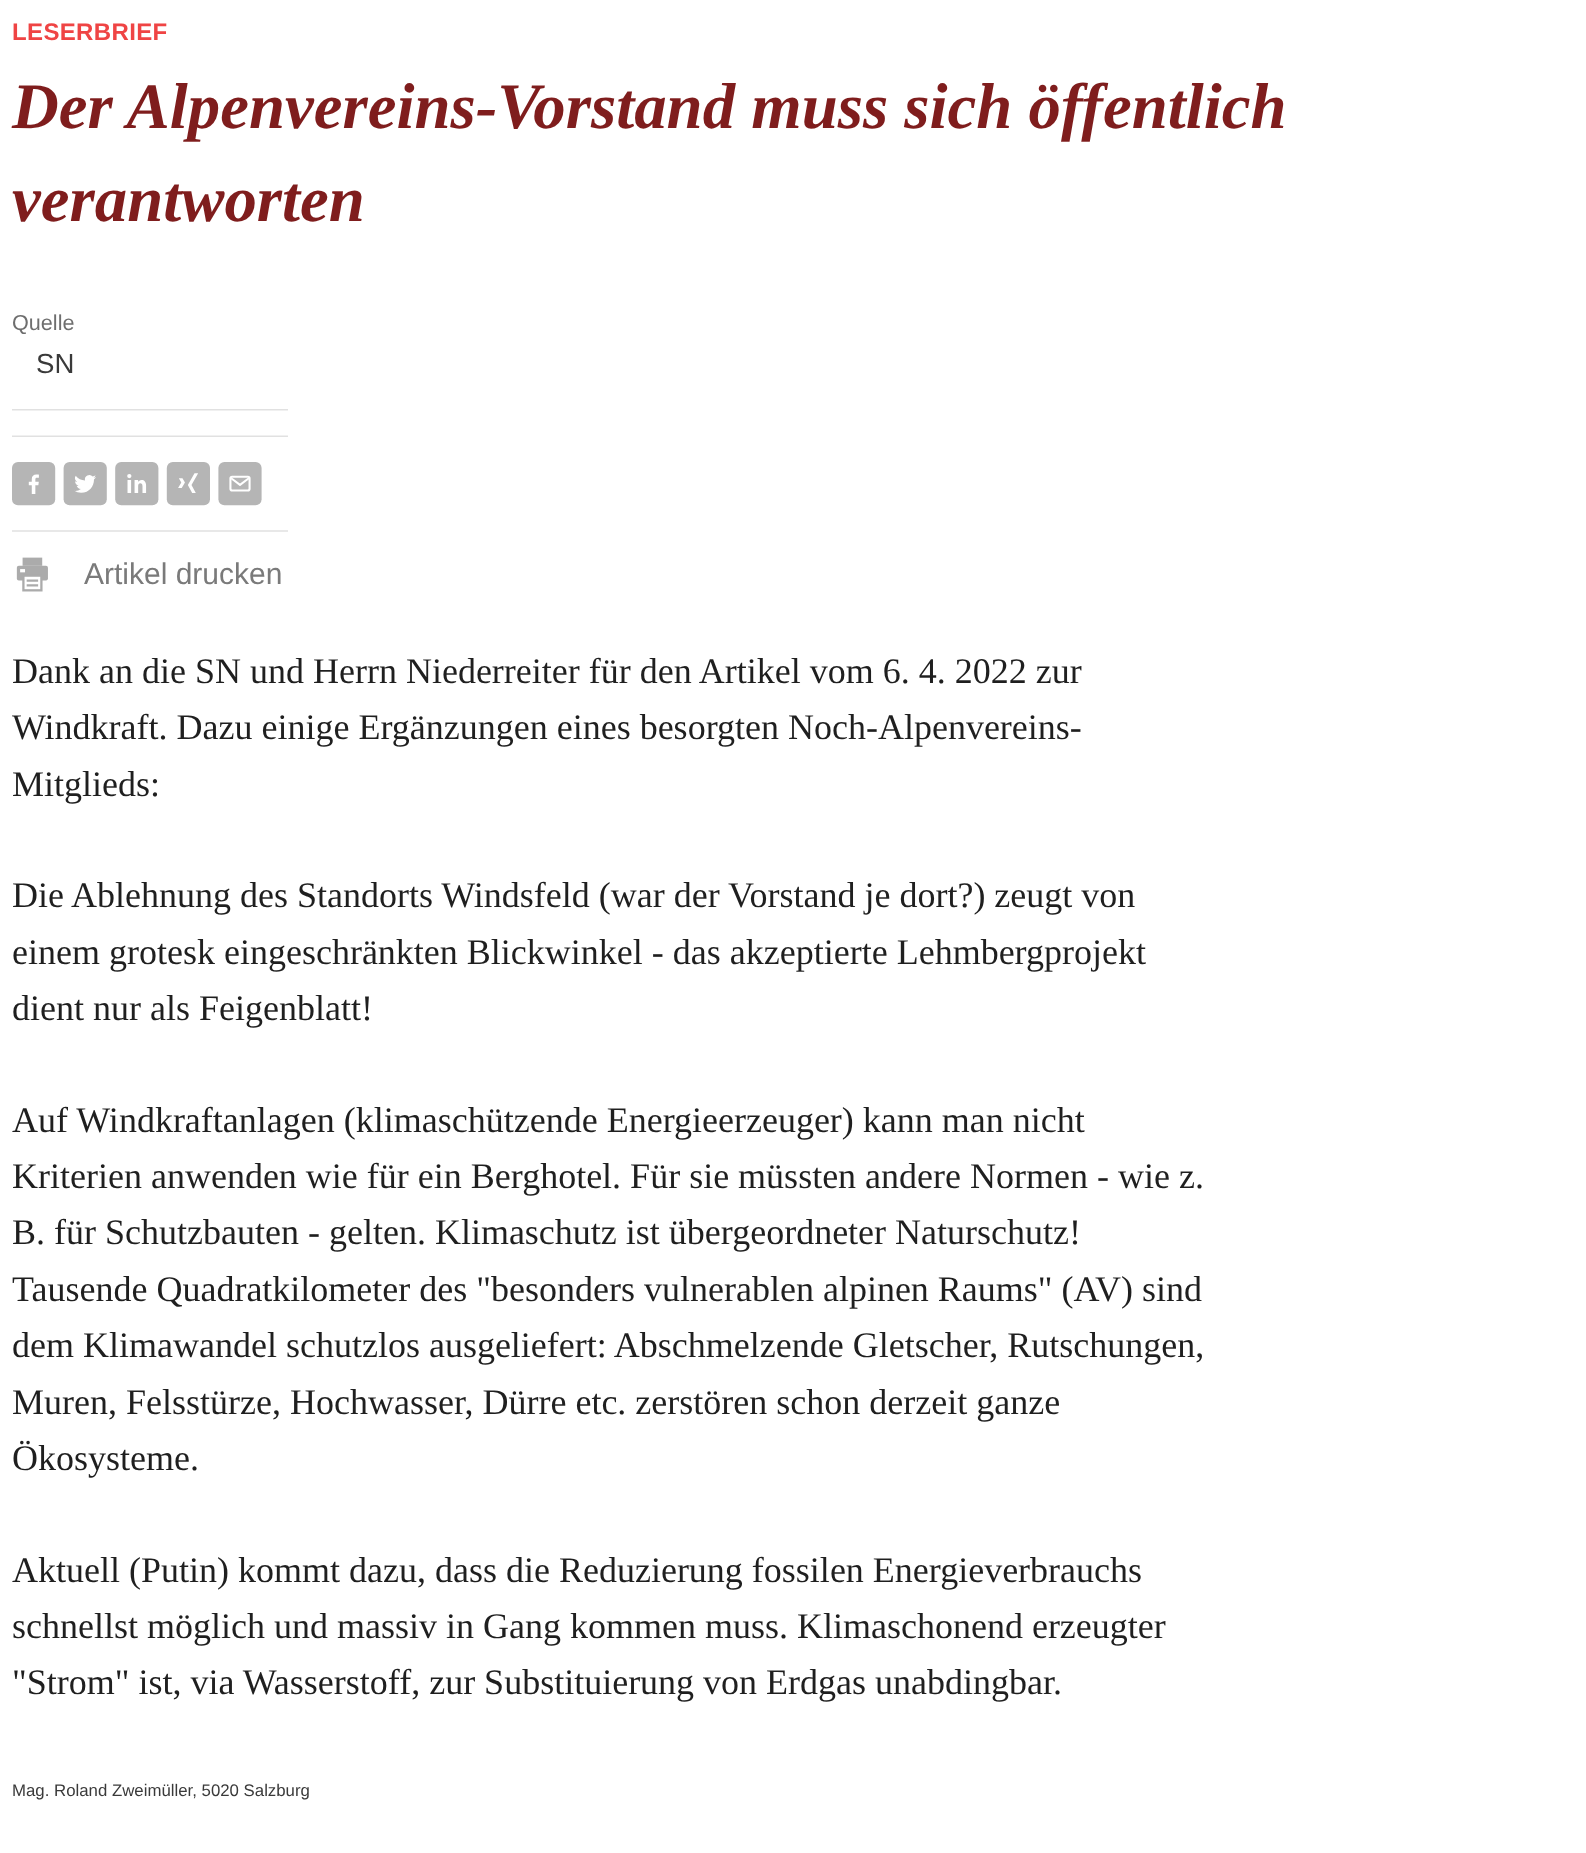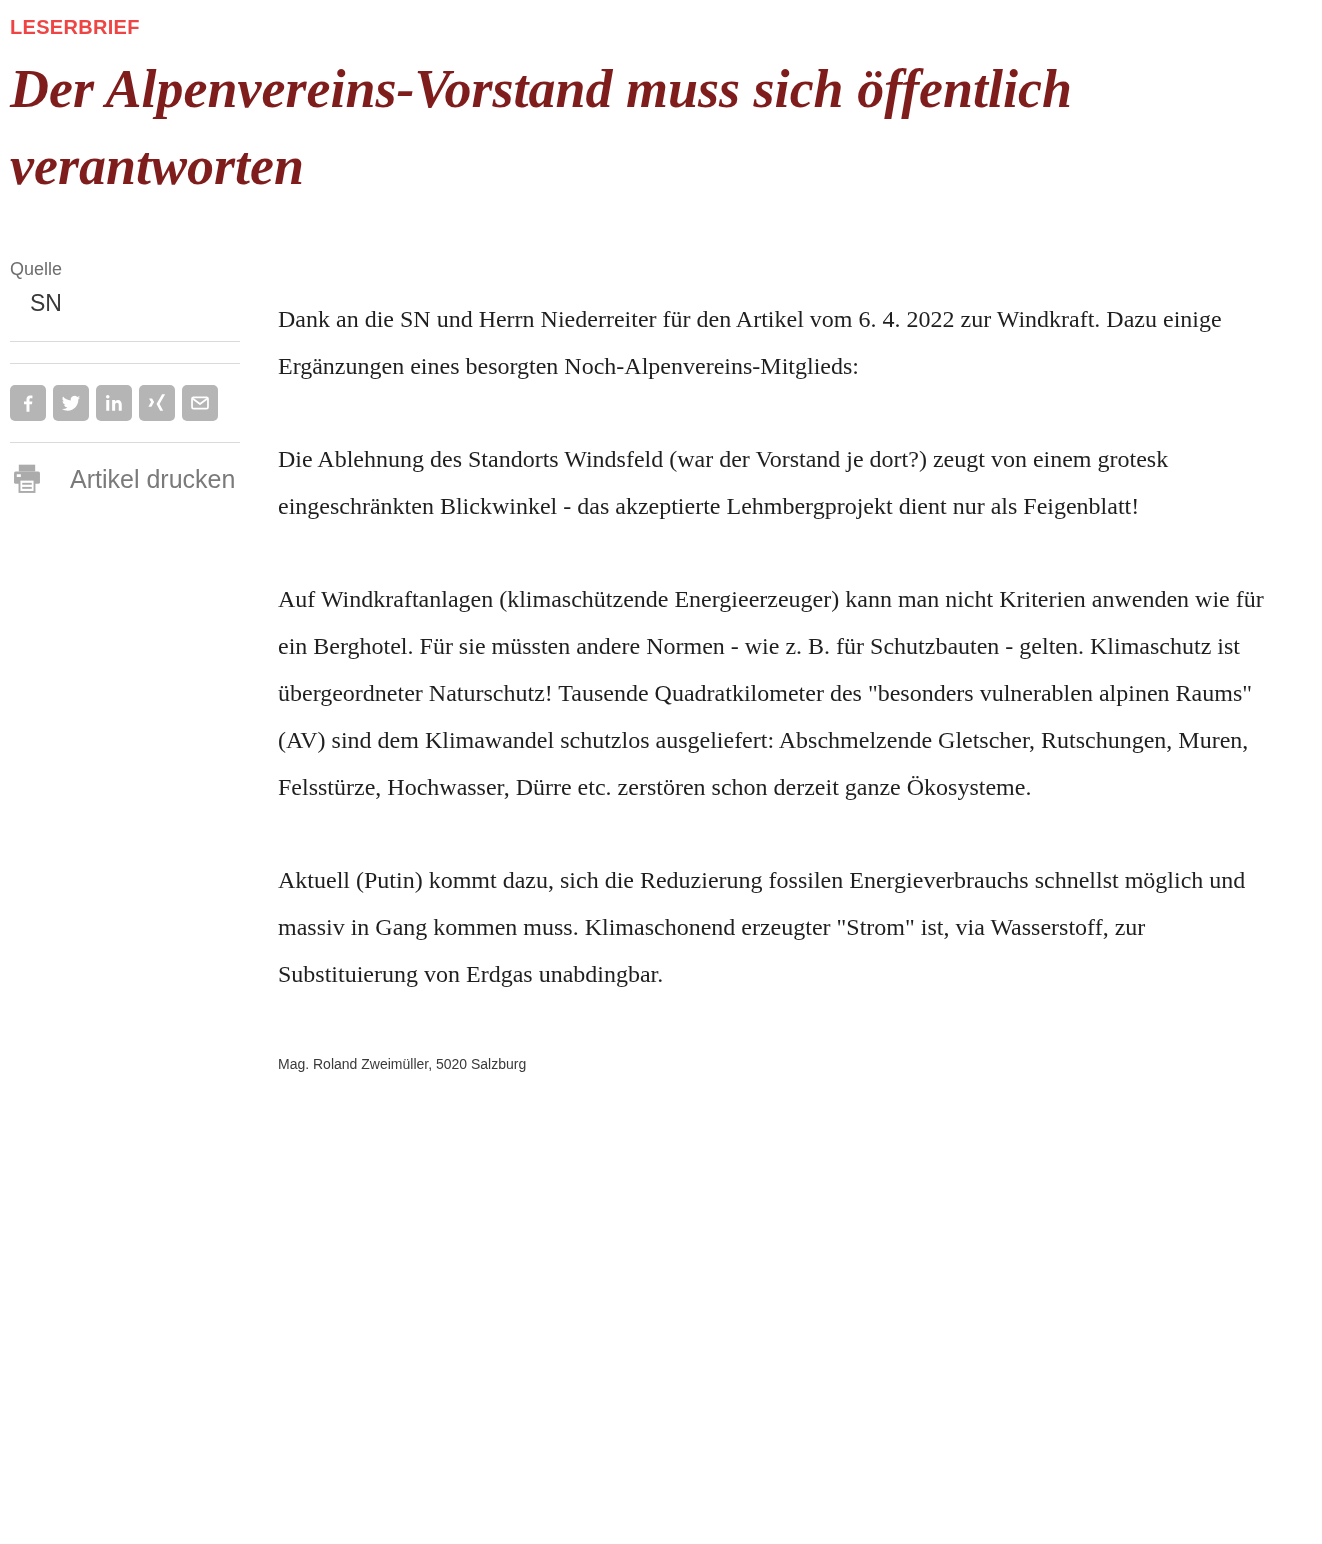--- a/index.html
+++ b/index.html
@@ -30,21 +30,21 @@
     font-family: "Liberation Serif", "DejaVu Serif", serif;
     font-style: italic;
     font-weight: 700;
     font-size: 54px;
     line-height: 1.42;
     color: #7f1d1d;
     max-width: 1240px;
   }
 
   
-  .content { display: flex; align-items: flex-start; }
+  .content { display: flex; align-items: flex-start; flex-direction: column; }
 
   
   .sidebar { width: 230px; flex: 0 0 230px; margin-right: 38px; padding-top: 4px; }
   .meta-label { font-size: 18px; color: #6e6e6e; line-height: 1.3; }
   .meta-value { font-size: 23px; color: #3a3a3a; line-height: 1.45; margin-top: 5px; margin-left: 20px; }
   .sidebar hr {
     border: none;
     border-top: 1px solid #dadada;
     margin: 21px 0;
   }
@@ -61,21 +61,21 @@
   .print-row {
     display: flex; align-items: center; gap: 26px;
     color: #7a7a7a; font-size: 25px; cursor: pointer;
   }
   .print-row svg { width: 34px; height: 30px; display: block; }
 
   
   .article-body { flex: 1 1 auto; max-width: 1008px; padding-top: 42px; }
   .article-paragraph {
     font-family: "Liberation Serif", "DejaVu Serif", serif;
-    font-size: 24px;
+    font-size: 30px;
     line-height: 47px;
     color: #1f1f1f;
     margin-bottom: 46px;
   }
   .signature {
     font-family: "Liberation Sans", sans-serif;
     font-size: 14px;
     color: #3a3a3a;
     margin-top: 58px;
   }
@@ -158,19 +158,19 @@
         <span>Artikel drucken</span>
       </div>
 
     </aside>
 
     <main class="article-body">
       <div id="paragraphs">
           <p class="article-paragraph">Dank an die SN und Herrn Niederreiter für den Artikel vom 6. 4. 2022 zur Windkraft. Dazu einige Ergänzungen eines besorgten Noch-Alpenvereins-Mitglieds:</p>
           <p class="article-paragraph">Die Ablehnung des Standorts Windsfeld (war der Vorstand je dort?) zeugt von einem grotesk eingeschränkten Blickwinkel - das akzeptierte Lehmbergprojekt dient nur als Feigenblatt!</p>
           <p class="article-paragraph">Auf Windkraftanlagen (klimaschützende Energieerzeuger) kann man nicht Kriterien anwenden wie für ein Berghotel. Für sie müssten andere Normen - wie z. B. für Schutzbauten - gelten. Klimaschutz ist übergeordneter Naturschutz! Tausende Quadratkilometer des "besonders vulnerablen alpinen Raums" (AV) sind dem Klimawandel schutzlos ausgeliefert: Abschmelzende Gletscher, Rutschungen, Muren, Felsstürze, Hochwasser, Dürre etc. zerstören schon derzeit ganze Ökosysteme.</p>
-          <p class="article-paragraph">Aktuell (Putin) kommt dazu, sich die Reduzierung fossilen Energieverbrauchs schnellst möglich und massiv in Gang kommen muss. Klimaschonend erzeugter "Strom" ist, via Wasserstoff, zur Substituierung von Erdgas unabdingbar.</p>
+          <p class="article-paragraph">Aktuell (Putin) kommt dazu, dass die Reduzierung fossilen Energieverbrauchs schnellst möglich und massiv in Gang kommen muss. Klimaschonend erzeugter "Strom" ist, via Wasserstoff, zur Substituierung von Erdgas unabdingbar.</p>
         </div>
       <p class="signature">Mag. Roland Zweimüller, 5020 Salzburg</p>
     </main>
 
   </div>
 </div>
 
 </body></html>

